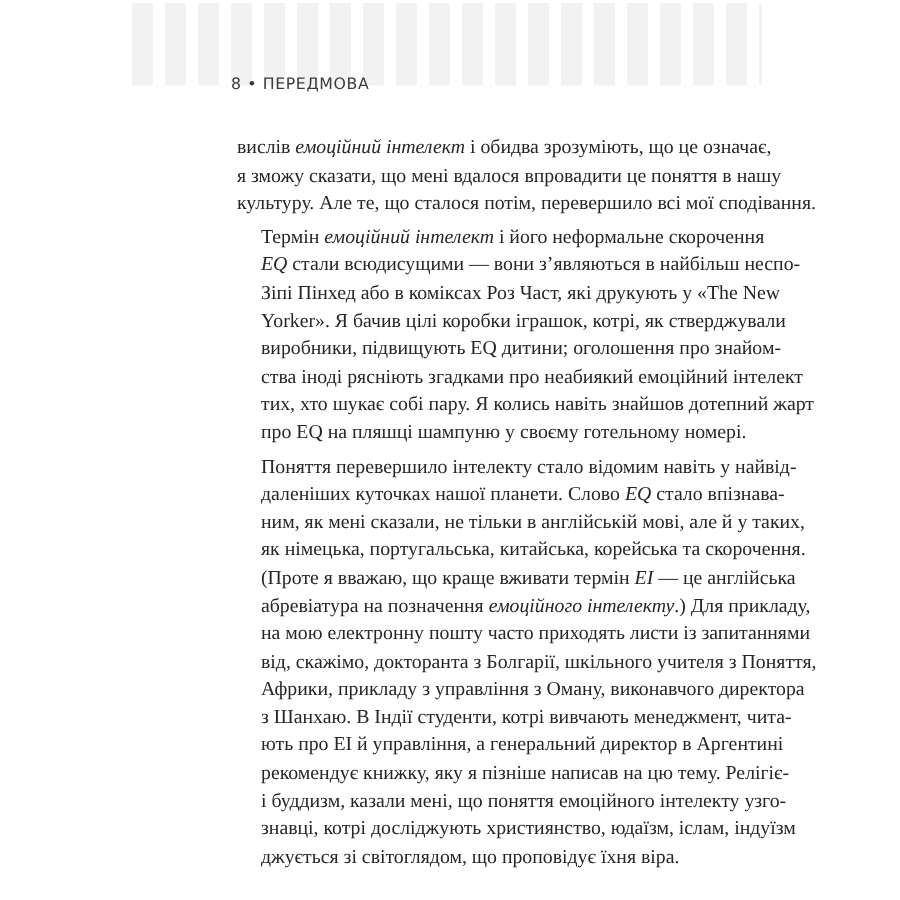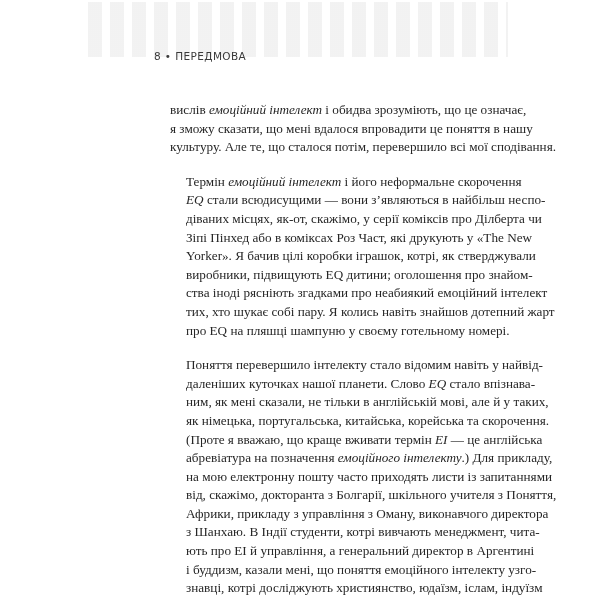--- a/index.html
+++ b/index.html
@@ -4,21 +4,21 @@
 <style>
   html, body { margin:0; padding:0; background:#ffffff; }
   body { width:600px; height:600px; position:relative; overflow:hidden; }
   .page { position:absolute; left:0; top:0; width:600px; height:600px; background:#fff; }
   .bleed { position:absolute; left:88px; top:2px; width:420px; height:55px; opacity:0.05;
     background: repeating-linear-gradient(90deg, #000 0 14px, transparent 14px 22px); }
   .running-head { position:absolute; left:154px; top:50px; font-family:"DejaVu Sans", sans-serif;
     font-size:10.5px; letter-spacing:0.4px; color:#3a3a3a; }
   .text { position:absolute; left:154px; top:85px; width:311px;
     font-family:"Liberation Serif", serif; font-size:13.2px; line-height:18.6px; color:#262626; }
-  .text p { margin:16px; text-align:justify; text-align-last:left; }
+  .text p { margin:4px; text-align:justify; text-align-last:left; }
   .text p.indent { text-indent:16px; }
   .line { display:block; text-align:justify; text-align-last:justify; white-space:nowrap; }
   .line.last { text-align-last:left; }
   em { font-style:italic; }
 </style>
 </head>
 <body>
 
 <div class="page">
   <div class="bleed"></div>
@@ -31,38 +31,38 @@
 
   <div class="text" id="body-text">
       <p>
         <span class="line">вислів <em>емоційний інтелект</em> і обидва зрозуміють, що це означає,</span>
         <span class="line">я зможу сказати, що мені вдалося впровадити це поняття в нашу</span>
         <span class="line last">культуру. Але те, що сталося потім, перевершило всі мої сподівання.</span>
       </p>
       <p class="indent">
         <span class="line" style="text-indent: 16px;">Термін <em>емоційний інтелект</em> і його неформальне скорочення</span>
         <span class="line"><em>EQ</em> стали всюдисущими — вони з’являються в найбільш неспо-</span>
-        <span class="line">діваних місцях, як-от, скажімо, у серії коміксів про Ділберта чи</span>
         <span class="line">Зіпі Пінхед або в коміксах Роз Част, які друкують у «The New</span>
         <span class="line">Yorker». Я бачив цілі коробки іграшок, котрі, як стверджували</span>
         <span class="line">виробники, підвищують EQ дитини; оголошення про знайом-</span>
         <span class="line">ства іноді рясніють згадками про неабиякий емоційний інтелект</span>
         <span class="line">тих, хто шукає собі пару. Я колись навіть знайшов дотепний жарт</span>
         <span class="line last">про EQ на пляшці шампуню у своєму готельному номері.</span>
       </p>
       <p class="indent">
         <span class="line" style="text-indent: 16px;">Поняття перевершило інтелекту стало відомим навіть у найвід-</span>
         <span class="line">даленіших куточках нашої планети. Слово <em>EQ</em> стало впізнава-</span>
         <span class="line">ним, як мені сказали, не тільки в англійській мові, але й у таких,</span>
         <span class="line">як німецька, португальська, китайська, корейська та скорочення.</span>
         <span class="line">(Проте я вважаю, що краще вживати термін <em>EI</em> — це англійська</span>
         <span class="line">абревіатура на позначення <em>емоційного інтелекту</em>.) Для прикладу,</span>
         <span class="line">на мою електронну пошту часто приходять листи із запитаннями</span>
         <span class="line">від, скажімо, докторанта з Болгарії, шкільного учителя з Поняття,</span>
         <span class="line">Африки, прикладу з управління з Оману, виконавчого директора</span>
         <span class="line">з Шанхаю. В Індії студенти, котрі вивчають менеджмент, чита-</span>
         <span class="line">ють про EI й управління, а генеральний директор в Аргентині</span>
+        <span class="line">рекомендує книжку, яку я пізніше написав на цю тему. Релігіє-</span>
         <span class="line">і буддизм, казали мені, що поняття емоційного інтелекту узго-</span>
         <span class="line">знавці, котрі досліджують християнство, юдаїзм, іслам, індуїзм</span>
         <span class="line last">джується зі світоглядом, що проповідує їхня віра.</span>
       </p>
     </div>
 </div>
 
 </body></html>

